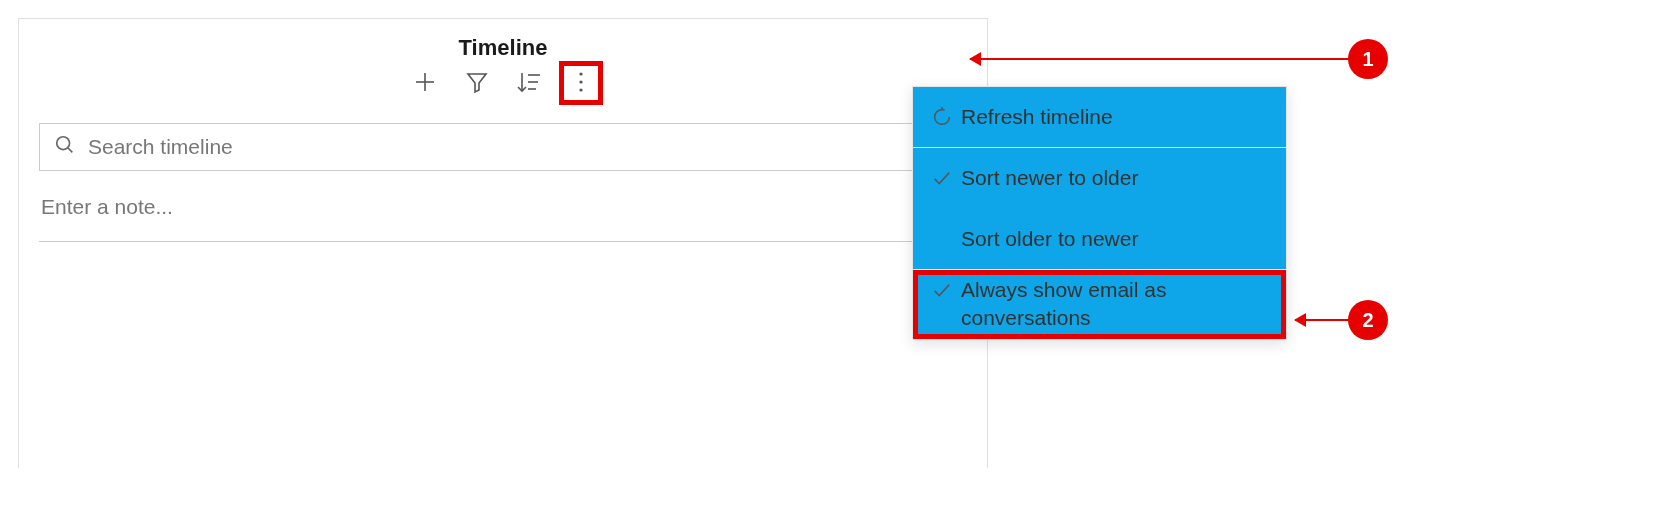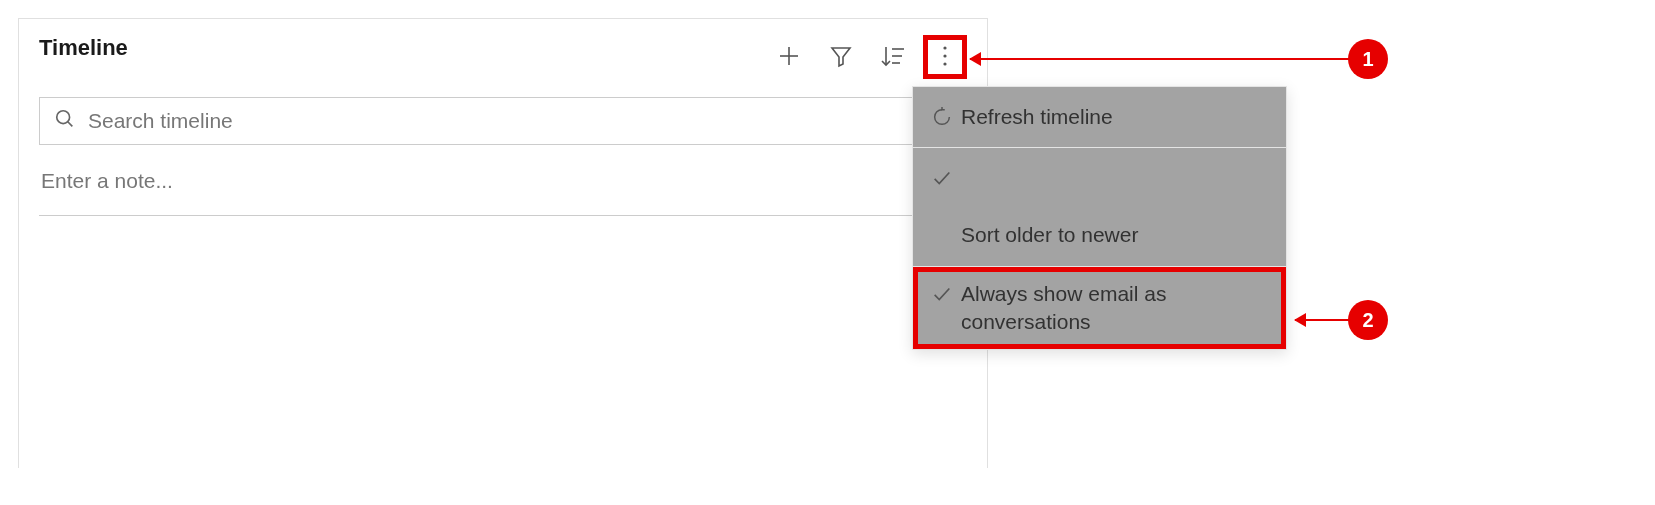--- a/index.html
+++ b/index.html
@@ -20,23 +20,24 @@
       top: 18px;
       width: 970px;
       border-top: 1px solid #e0e0e0;
       border-right: 1px solid #e0e0e0;
       border-left: 1px solid #e0e0e0;
       padding: 16px 20px 0 20px;
       height: 450px;
     }
     .timeline-header {
       display: flex;
-      align-items: flex-start;
+      align-items: center;
       justify-content: space-between;
       margin-bottom: 18px;
+      flex-direction: column;
     }
     .timeline-title {
       font-size: 22px;
       font-weight: 600;
       color: #1a1a1a;
     }
     .toolbar {
       display: flex;
       align-items: center;
       gap: 8px;
@@ -94,21 +95,21 @@
       background: transparent;
     }
     .note-input::placeholder {
       color: #777;
     }
     .dropdown-menu {
       position: absolute;
       left: 912px;
       top: 86px;
       width: 375px;
-      background: #a3a3a3;
+      background: #0ea5e9;
       border: 1px solid #e4e4e4;
       box-shadow: 0 4px 14px rgba(0,0,0,0.12);
     }
     .menu-section {
       border-bottom: 1px solid #e4e4e4;
     }
     .menu-section:last-child {
       border-bottom: none;
     }
     .menu-item {
@@ -129,21 +130,21 @@
     }
     .menu-icon svg {
       stroke: #555;
       fill: none;
     }
     .menu-label {
       flex: 1;
     }
     .menu-item-highlight {
       border: 5px solid #e60000;
-      padding: 8px 13px;
+      padding: 1px 13px;
     }
     
     .callout-arrow {
       position: absolute;
       height: 2px;
       background: #e60000;
     }
     .callout-arrow::before {
       content: "";
       position: absolute;
@@ -241,20 +242,21 @@
       <span class="menu-label">Refresh timeline</span>
     </div>
   </div>
   <div class="menu-section">
     <div class="menu-item">
       <span class="menu-icon">
         <svg width="22" height="22" viewBox="0 0 24 24" stroke-width="1.8">
             <polyline points="4,13 9,18 20,6"></polyline>
           </svg>
       </span>
+      <span class="menu-label">Sort newer to older</span>
     </div>
     <div class="menu-item">
       <span class="menu-icon"></span>
       <span class="menu-label">Sort older to newer</span>
     </div>
   </div>
   <div class="menu-section">
     <div class="menu-item menu-item-highlight">
       <span class="menu-icon">
         <svg width="22" height="22" viewBox="0 0 24 24" stroke-width="1.8">

